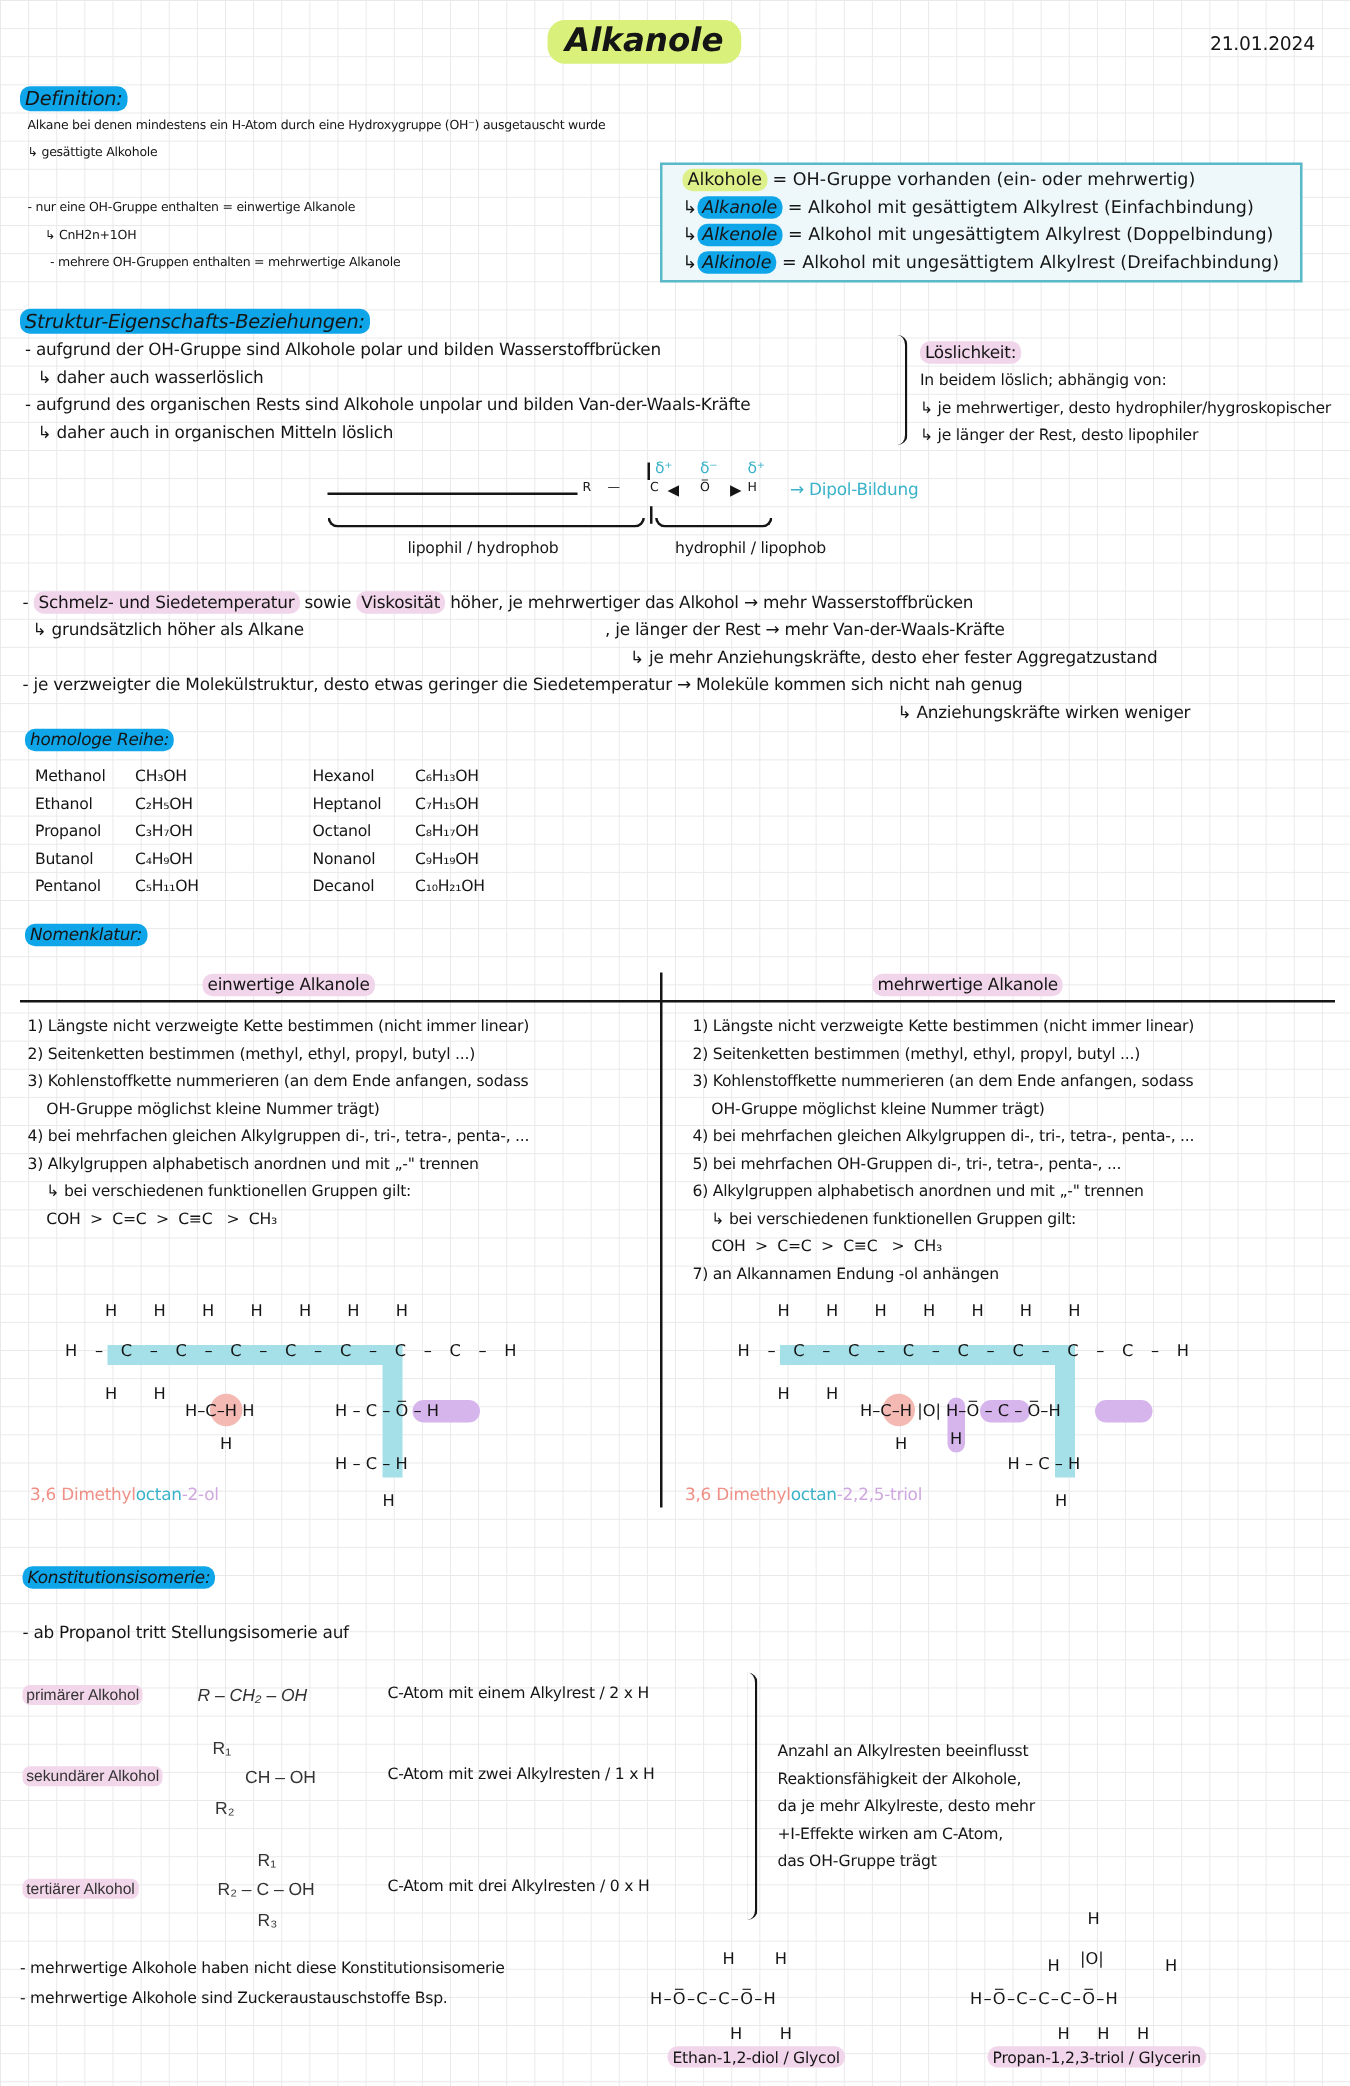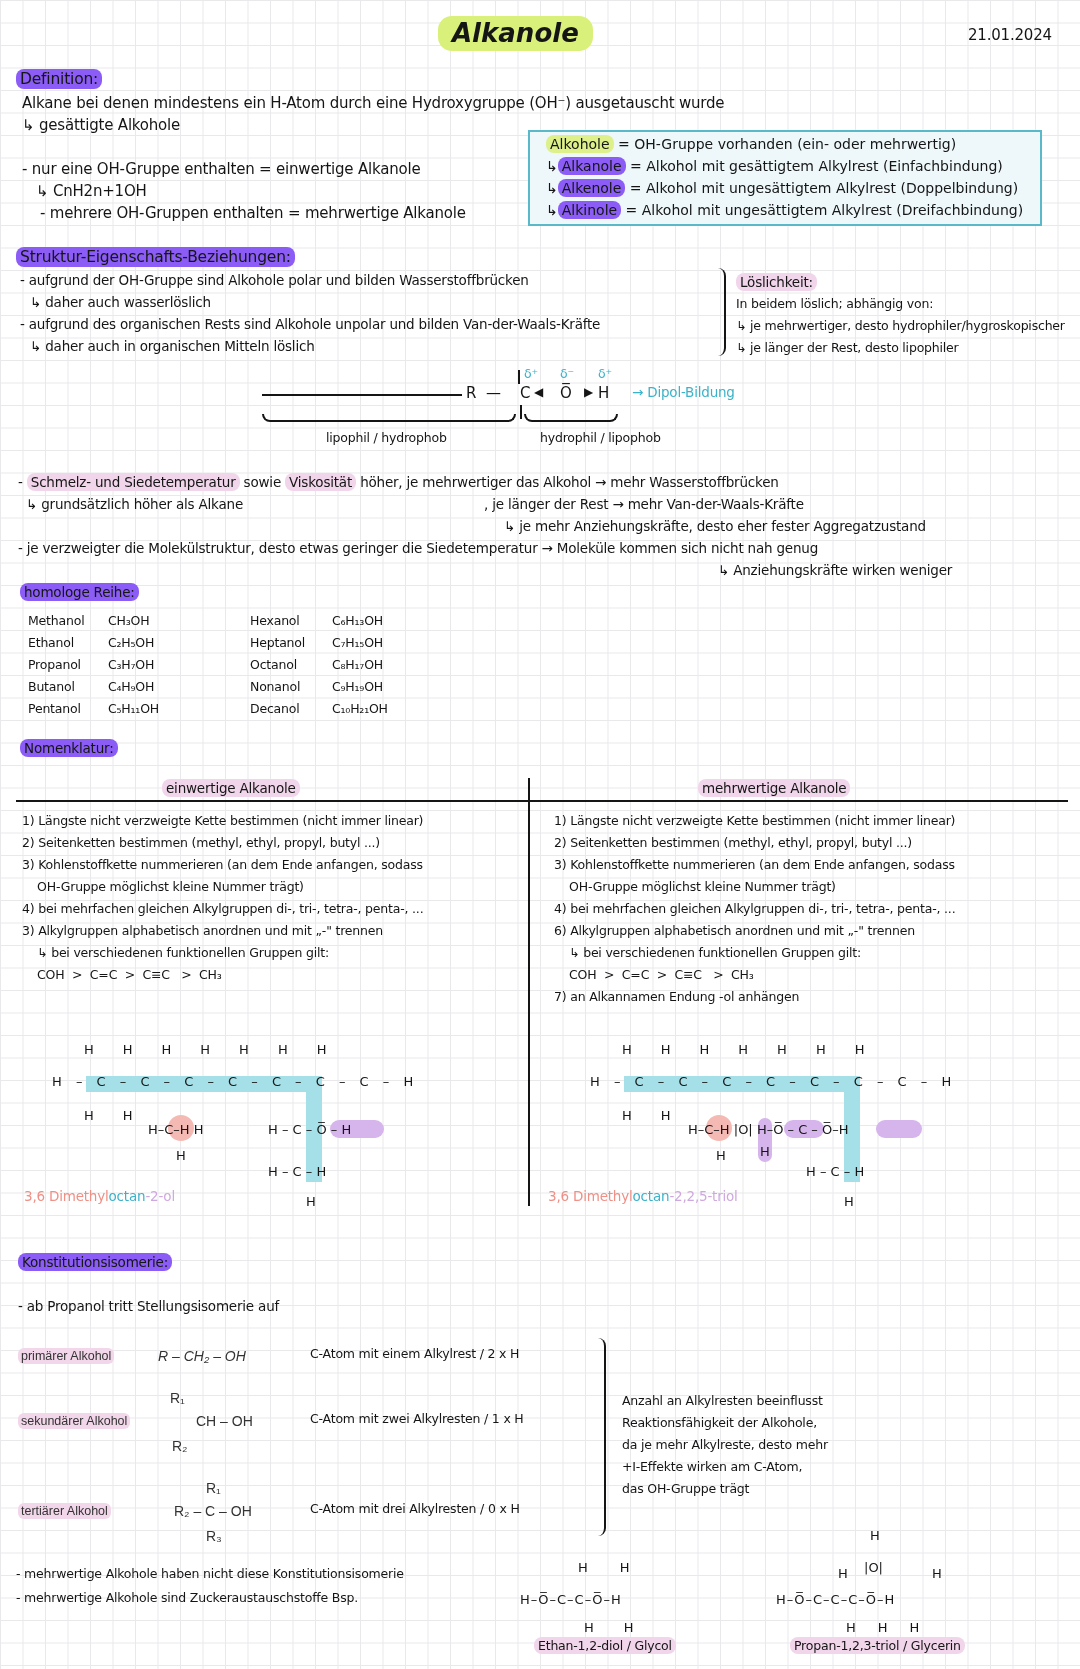--- a/index.html
+++ b/index.html
@@ -8,28 +8,28 @@
     position: relative;
     background-color: #ffffff;
     background-image:
       linear-gradient(to right, #e9e9ec 1px, transparent 1px),
       linear-gradient(to bottom, #e9e9ec 1px, transparent 1px);
     background-size: 22.5px 22.5px;
     font-family: "DejaVu Sans", sans-serif;
     color: #151515;
   }
   .abs { position: absolute; white-space: nowrap; }
-  .hand { font-family: "DejaVu Sans", sans-serif; font-size: 15px; letter-spacing: -0.2px; line-height: 1; }
+  .hand { font-family: "DejaVu Sans", sans-serif; font-size: 10px; letter-spacing: -0.2px; line-height: 1; }
   .sm { font-size: 13.5px; }
   .xs { font-size: 12.5px; }
   .title {
     font-family: "DejaVu Sans", sans-serif; font-size: 26px; font-weight: bold;
     background: #d9f07a; border-radius: 14px; padding: 2px 14px 3px 14px; font-style: italic;
   }
-  .hl-teal { background: #8b5cf6; border-radius: 8px; padding: 1px 4px; }
+  .hl-teal { background: #0ea5e9; border-radius: 8px; padding: 1px 4px; font-style: italic; }
   .hl-lime { background: #ddf08a; border-radius: 8px; padding: 1px 4px; }
   .hl-pink { background: #f1d5ea; border-radius: 8px; padding: 1px 4px; }
   .heading { font-size: 15.5px; }
   .defbox {
     position: absolute; left: 528px; top: 130px; width: 514px; height: 96px;
     border: 2px solid #5ab9c8; background: #eef8fa;
   }
   .defbox .row { position: absolute; left: 16px; font-size: 14px; white-space: nowrap; }
   .teal-text { color: #3ab2c9; }
   .red-text { color: #ef8f86; }
@@ -160,20 +160,21 @@
   <div style="white-space:pre;">    ↳ bei verschiedenen funktionellen Gruppen gilt:</div>
   <div style="white-space:pre;">    COH  &gt;  C=C  &gt;  C≡C   &gt;  CH₃</div>
 </div>
 
 <div class="abs hand xs" style="left:554px; top:810px; line-height:22px;">
   <div>1) Längste nicht verzweigte Kette bestimmen (nicht immer linear)</div>
   <div>2) Seitenketten bestimmen (methyl, ethyl, propyl, butyl ...)</div>
   <div>3) Kohlenstoffkette nummerieren (an dem Ende anfangen, sodass</div>
   <div style="white-space:pre;">    OH-Gruppe möglichst kleine Nummer trägt)</div>
   <div>4) bei mehrfachen gleichen Alkylgruppen di-, tri-, tetra-, penta-, ...</div>
+  <div>5) bei mehrfachen OH-Gruppen di-, tri-, tetra-, penta-, ...</div>
   <div>6) Alkylgruppen alphabetisch anordnen und mit „-" trennen</div>
   <div style="white-space:pre;">    ↳ bei verschiedenen funktionellen Gruppen gilt:</div>
   <div style="white-space:pre;">    COH  &gt;  C=C  &gt;  C≡C   &gt;  CH₃</div>
   <div>7) an Alkannamen Endung -ol anhängen</div>
 </div>
 
 <div class="abs" style="left:0; top:0; width:1080px; height:1px;">
   <div class="band-teal" style="left:86px; top:1076px; width:232px; height:16px;"></div>
   <div class="band-teal" style="left:306px; top:1076px; width:16px; height:106px;"></div>
   <div class="circ-red" style="left:168px; top:1115px;"></div>

